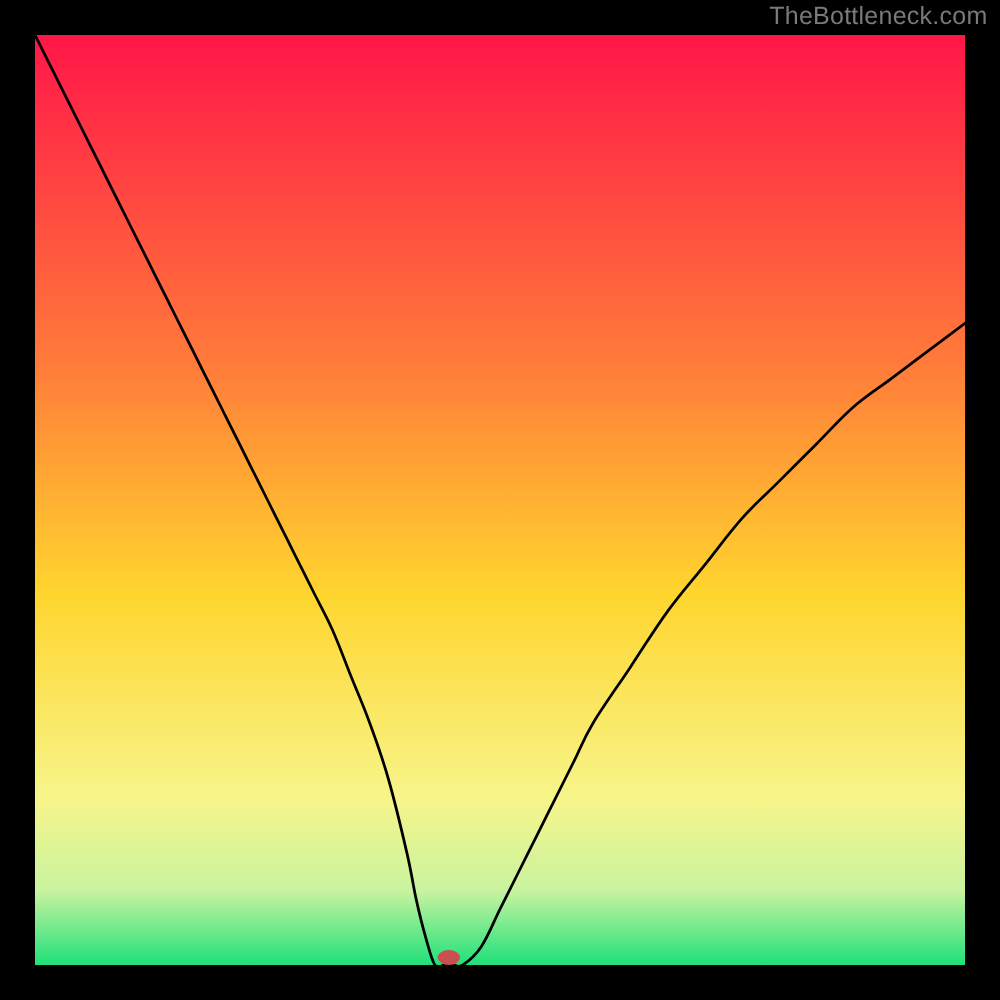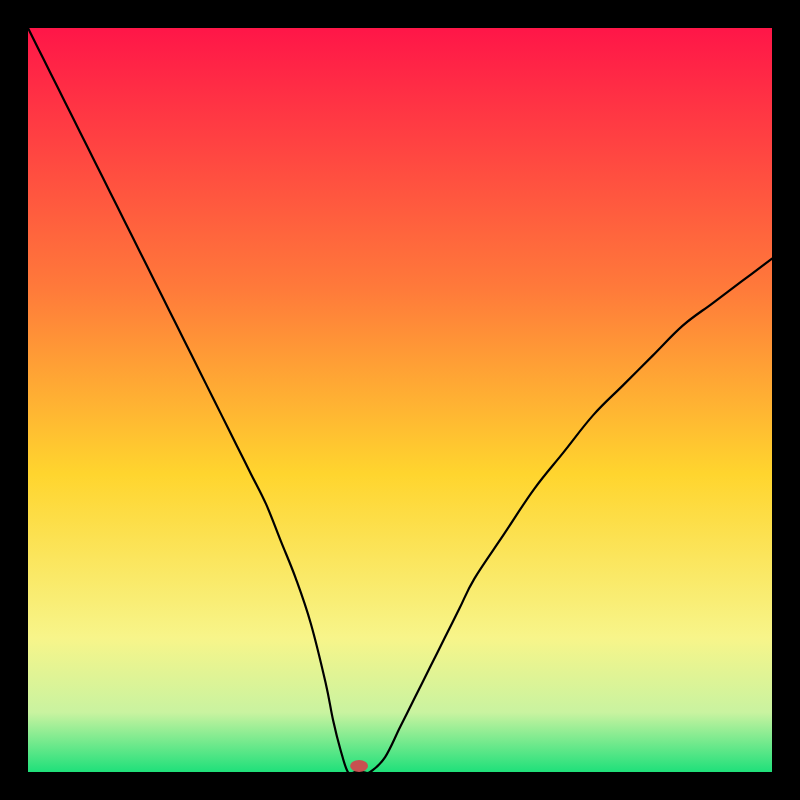--- a/index.html
+++ b/index.html
@@ -42,20 +42,21 @@
     stroke-linejoin: round;
   }
   .marker {
     fill: #c85050;
   }
 </style>
 </head>
 <body>
 <div class="stage">
 
+<div class="watermark">TheBottleneck.com</div>
 
 <svg class="plot" viewBox="0 0 800 800">
   <defs>
     <linearGradient id="bgGrad" x1="0" y1="0" x2="0" y2="1">
       <stop id="g0" offset="0%" stop-color="#ff1648"></stop>
       <stop id="g1" offset="35%" stop-color="#ff7a3a"></stop>
       <stop id="g2" offset="60%" stop-color="#ffd52e"></stop>
       <stop id="g3" offset="82%" stop-color="#f7f58a"></stop>
       <stop id="g4" offset="92%" stop-color="#c9f3a0"></stop>
       <stop id="g5" offset="100%" stop-color="#1fe07a"></stop>

